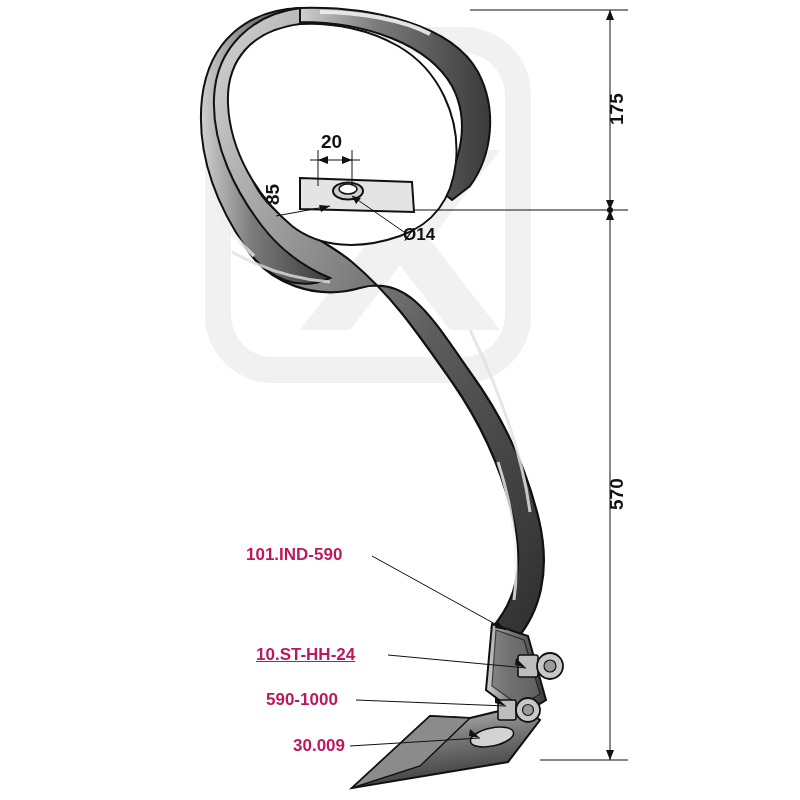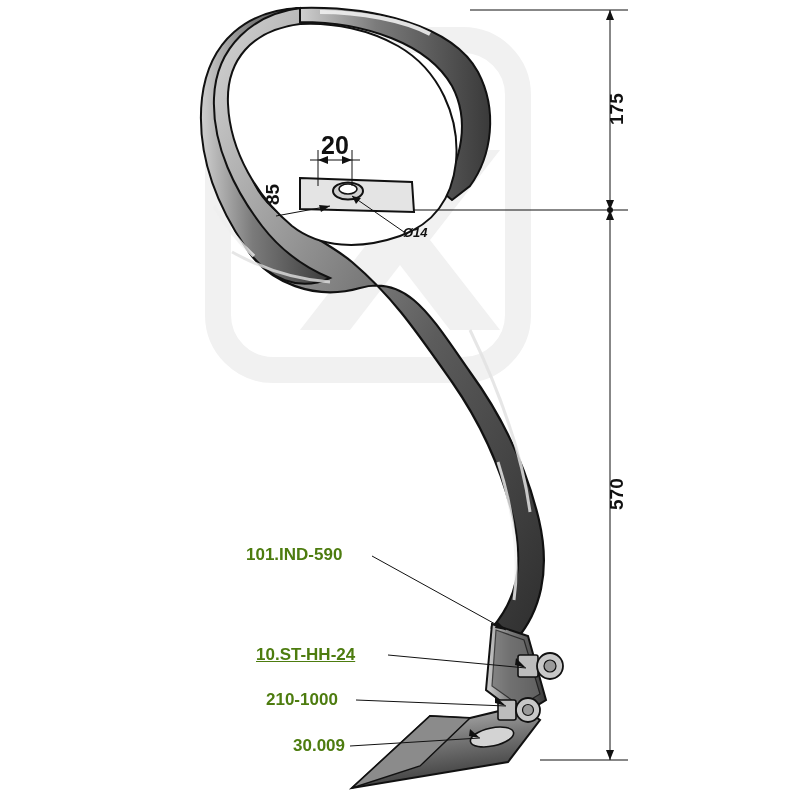--- a/index.html
+++ b/index.html
@@ -1,18 +1,18 @@
 <!DOCTYPE html>
 <html><head>
 <meta charset="utf-8">
 <style>
   html,body{margin:0;padding:0;background:#ffffff;}
   body{width:800px;height:800px;overflow:hidden;font-family:"Liberation Sans",sans-serif;}
   #stage{position:relative;width:800px;height:800px;background:#fff;}
-  .lbl{position:absolute;font-weight:bold;color:#4d7c0f;white-space:nowrap;}
+  .lbl{position:absolute;font-weight:bold;color:#be185d;white-space:nowrap;}
   .dimtxt{position:absolute;font-weight:bold;color:#111;white-space:nowrap;}
   .rot90{transform:rotate(-90deg);transform-origin:left top;}
   svg{position:absolute;left:0;top:0;}
 </style>
 </head>
 <body>
 
 <div id="stage">
 
   <svg width="800" height="800">
@@ -146,29 +146,29 @@
       <line x1="356" y1="700" x2="506" y2="706"></line>
       <path d="M506 706 l-11 -3 l0 -7 z" fill="#111" stroke="none"></path>
 
       <line x1="350" y1="746" x2="480" y2="738"></line>
       <path d="M480 738 l-11 -2 l1 -7 z" fill="#111" stroke="none"></path>
     </g>
   </svg>
 
   <div class="dimtxt rot90" style="left:606px; top:125px; font-size:19px;">175</div>
 
-  <div class="dimtxt" style="left:321px; top:131px; font-size:25px;">20</div>
+  <div class="dimtxt" style="left:321px; top:131px; font-size:19px;">20</div>
 
   <div class="dimtxt rot90" style="left:262px; top:205px; font-size:19px;">85</div>
 
-  <div class="dimtxt" style="left:403px; top:225px; font-size:13px;font-style:italic;">Ø14</div>
+  <div class="dimtxt" style="left:403px; top:225px; font-size:17px;">Ø14</div>
 
   <div class="dimtxt rot90" style="left:606px; top:510px; font-size:19px;">570</div>
 
   <div class="lbl" style="left:246px; top:545px; font-size:17px;">101.IND-590</div>
 
   <div class="lbl" style="left:256px; top:645px; font-size:17px;text-decoration:underline;">10.ST-HH-24</div>
 
-  <div class="lbl" style="left:266px; top:690px; font-size:17px;">210-1000</div>
+  <div class="lbl" style="left:266px; top:690px; font-size:17px;">590-1000</div>
 
   <div class="lbl" style="left:293px; top:736px; font-size:17px;">30.009</div>
 
 </div>
 
 </body></html>

